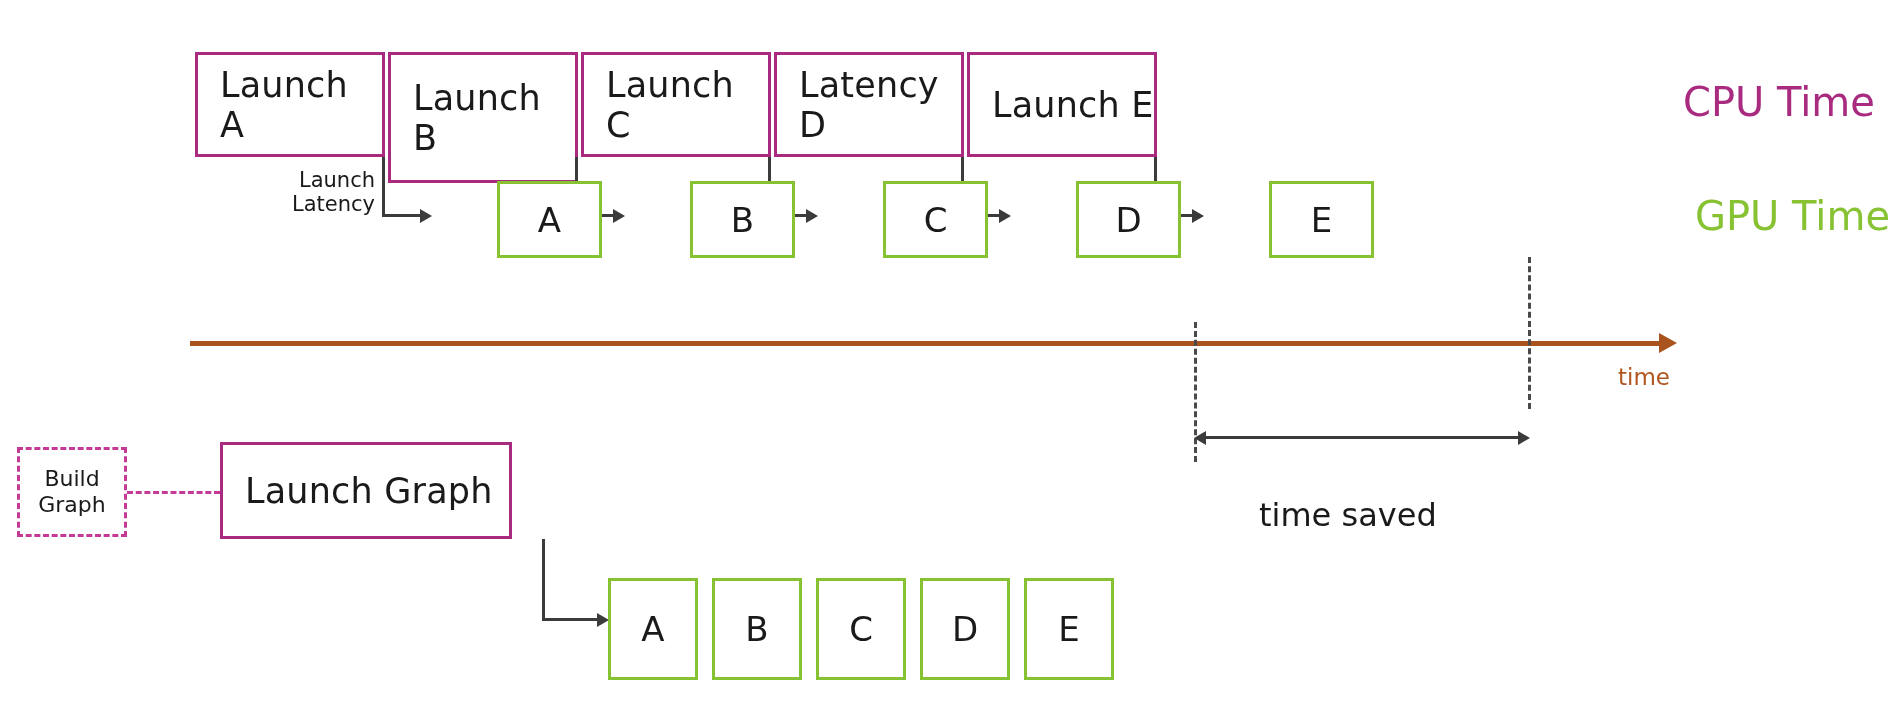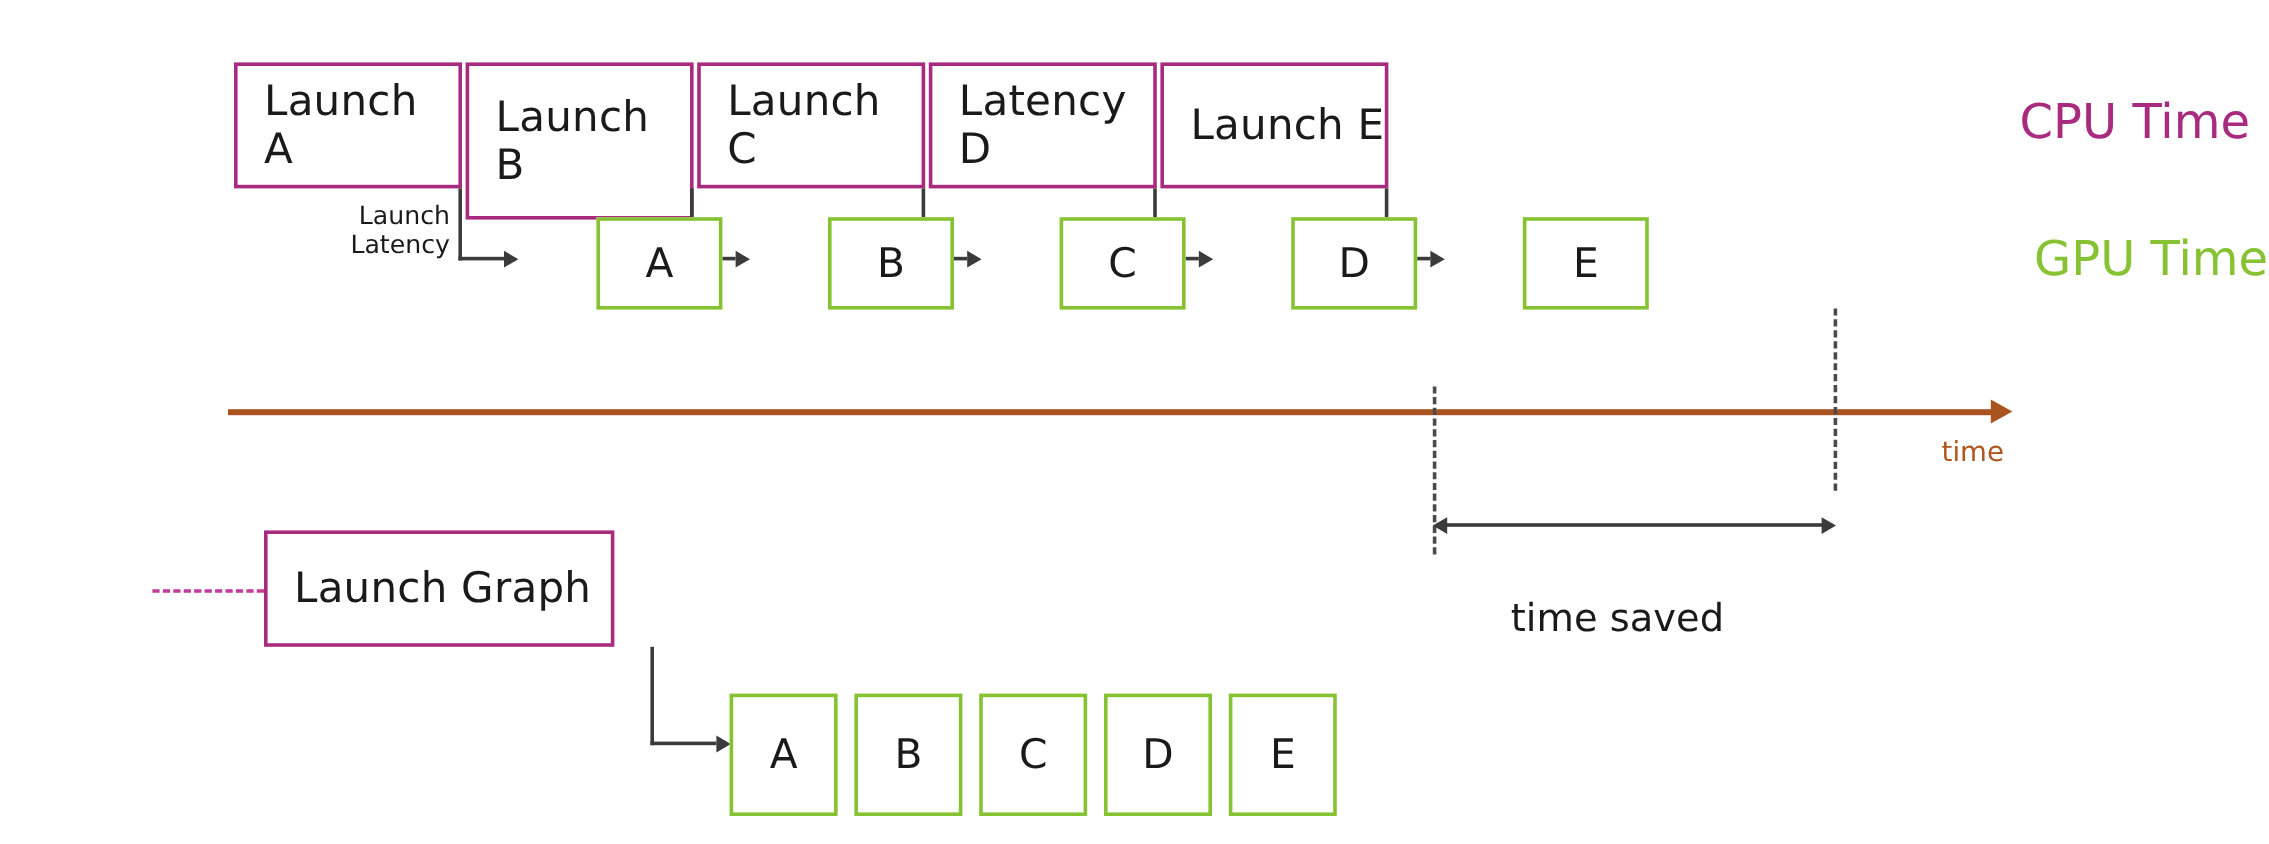--- a/index.html
+++ b/index.html
@@ -184,20 +184,24 @@
   <div class="abs time-label" style="left:1618px; top:364px;">time</div>
 
   <div class="abs vdash" style="left:1194px; top:322px; height:140px;"></div>
   <div class="abs vdash" style="left:1528px; top:257px; height:152px;"></div>
 
   <div class="abs hline" style="left:1199px; top:436px; width:328px;"></div>
   <div class="abs arrowhead-l" style="left:1194px; top:431px;"></div>
   <div class="abs arrowhead-r" style="left:1518px; top:431px;"></div>
   <div class="abs saved-label" style="left:1259px; top:452px;margin-top:44px;">time saved</div>
 
+  <div class="abs dashed-box" style="left:17px; top:447px; width:110px; height:90px;">
+    <div>Build</div>
+    <div>Graph</div>
+  </div>
 
   <div class="abs hdash-magenta" style="left:127px; top:491px; width:93px;"></div>
 
   <div class="abs cpu-box" style="left:220px; top:442px; width:292px; height:97px;">
     <span>Launch Graph</span>
   </div>
 
   <div class="abs vline" style="left:542px; top:539px; height:82px;"></div>
   <div class="abs hline" style="left:542px; top:618px; width:55px;"></div>
   <div class="abs arrowhead-r" style="left:597px; top:613px;"></div>

